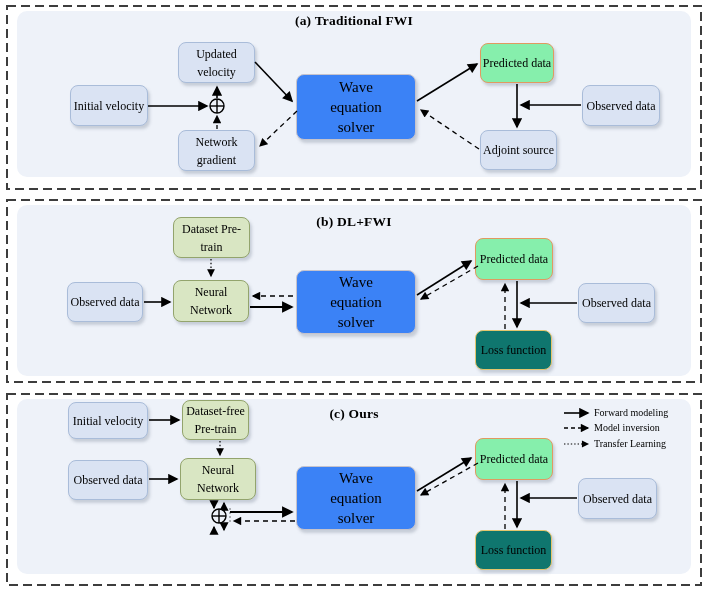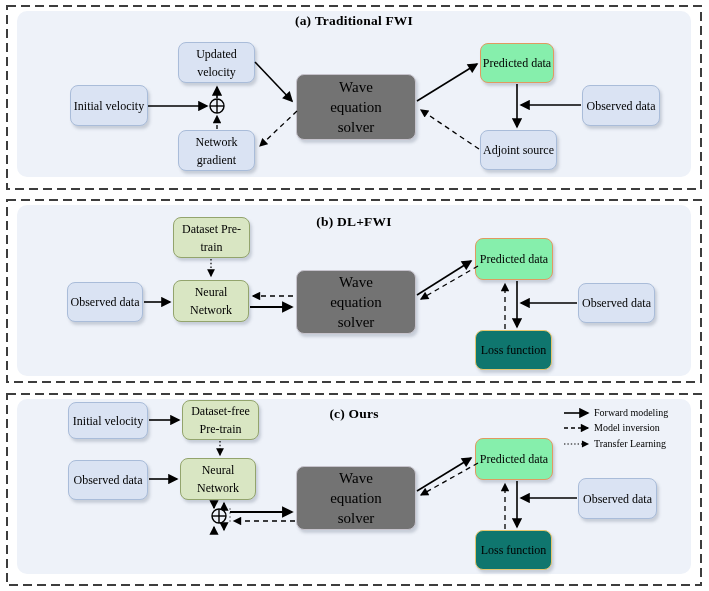--- a/index.html
+++ b/index.html
@@ -17,21 +17,21 @@
   }
   .box{
     position:absolute;display:flex;align-items:center;justify-content:center;
     text-align:center;font-size:12px;line-height:1.5;border-radius:8px;
     border:1px solid;box-shadow:2px 3px 3px rgba(150,160,175,.45);
     padding:0 0;box-sizing:border-box;
   }
   .box span{display:inline-block;}
   .blue  {background:#dae3f3;border-color:#a9bcd9;}
   .green {background:#d9e6c3;border-color:#93a46d;}
-  .purple{background:#737373;border-color:#c6c3cc;}
+  .purple{background:#3b82f6;border-color:#c6c3cc;}
   .orange{background:#86efac;border-color:#e09a60;}
   .yellow{background:#0f766e;border-color:#e3c66d;}
   .cyan  {background:#ddeef4;border-color:#b3d4e0;}
   .solver{font-size:15px;line-height:1.35;padding:0 22px;}
   #arrows{position:absolute;left:0;top:0;pointer-events:none;}
   .legend-label{
     position:absolute;font-size:10px;white-space:nowrap;line-height:14px;
   }
 </style>
 </head>
@@ -87,21 +87,21 @@
   <div class="box yellow" style="left:475px;top:330px;width:77px;height:40px">
     <span>Loss function</span>
     </div>
   <div class="box blue" style="left:578px;top:283px;width:77px;height:40px">
     <span>Observed data</span>
     </div>
 
   <div class="box blue" style="left:68px;top:402px;width:80px;height:37px">
     <span>Initial velocity</span>
     </div>
-  <div class="box green" style="left:182px;top:400px;width:77px;height:40px">
+  <div class="box green" style="left:182px;top:400px;width:67px;height:40px">
     <span>Dataset-free Pre-train</span>
     </div>
   <div class="box blue" style="left:68px;top:460px;width:80px;height:40px">
     <span>Observed data</span>
     </div>
   <div class="box green" style="left:180px;top:458px;width:76px;height:42px">
     <span>Neural Network</span>
     </div>
   <div class="box purple solver" style="left:296px;top:466px;width:120px;height:64px">
     <span>Wave equation solver</span>

